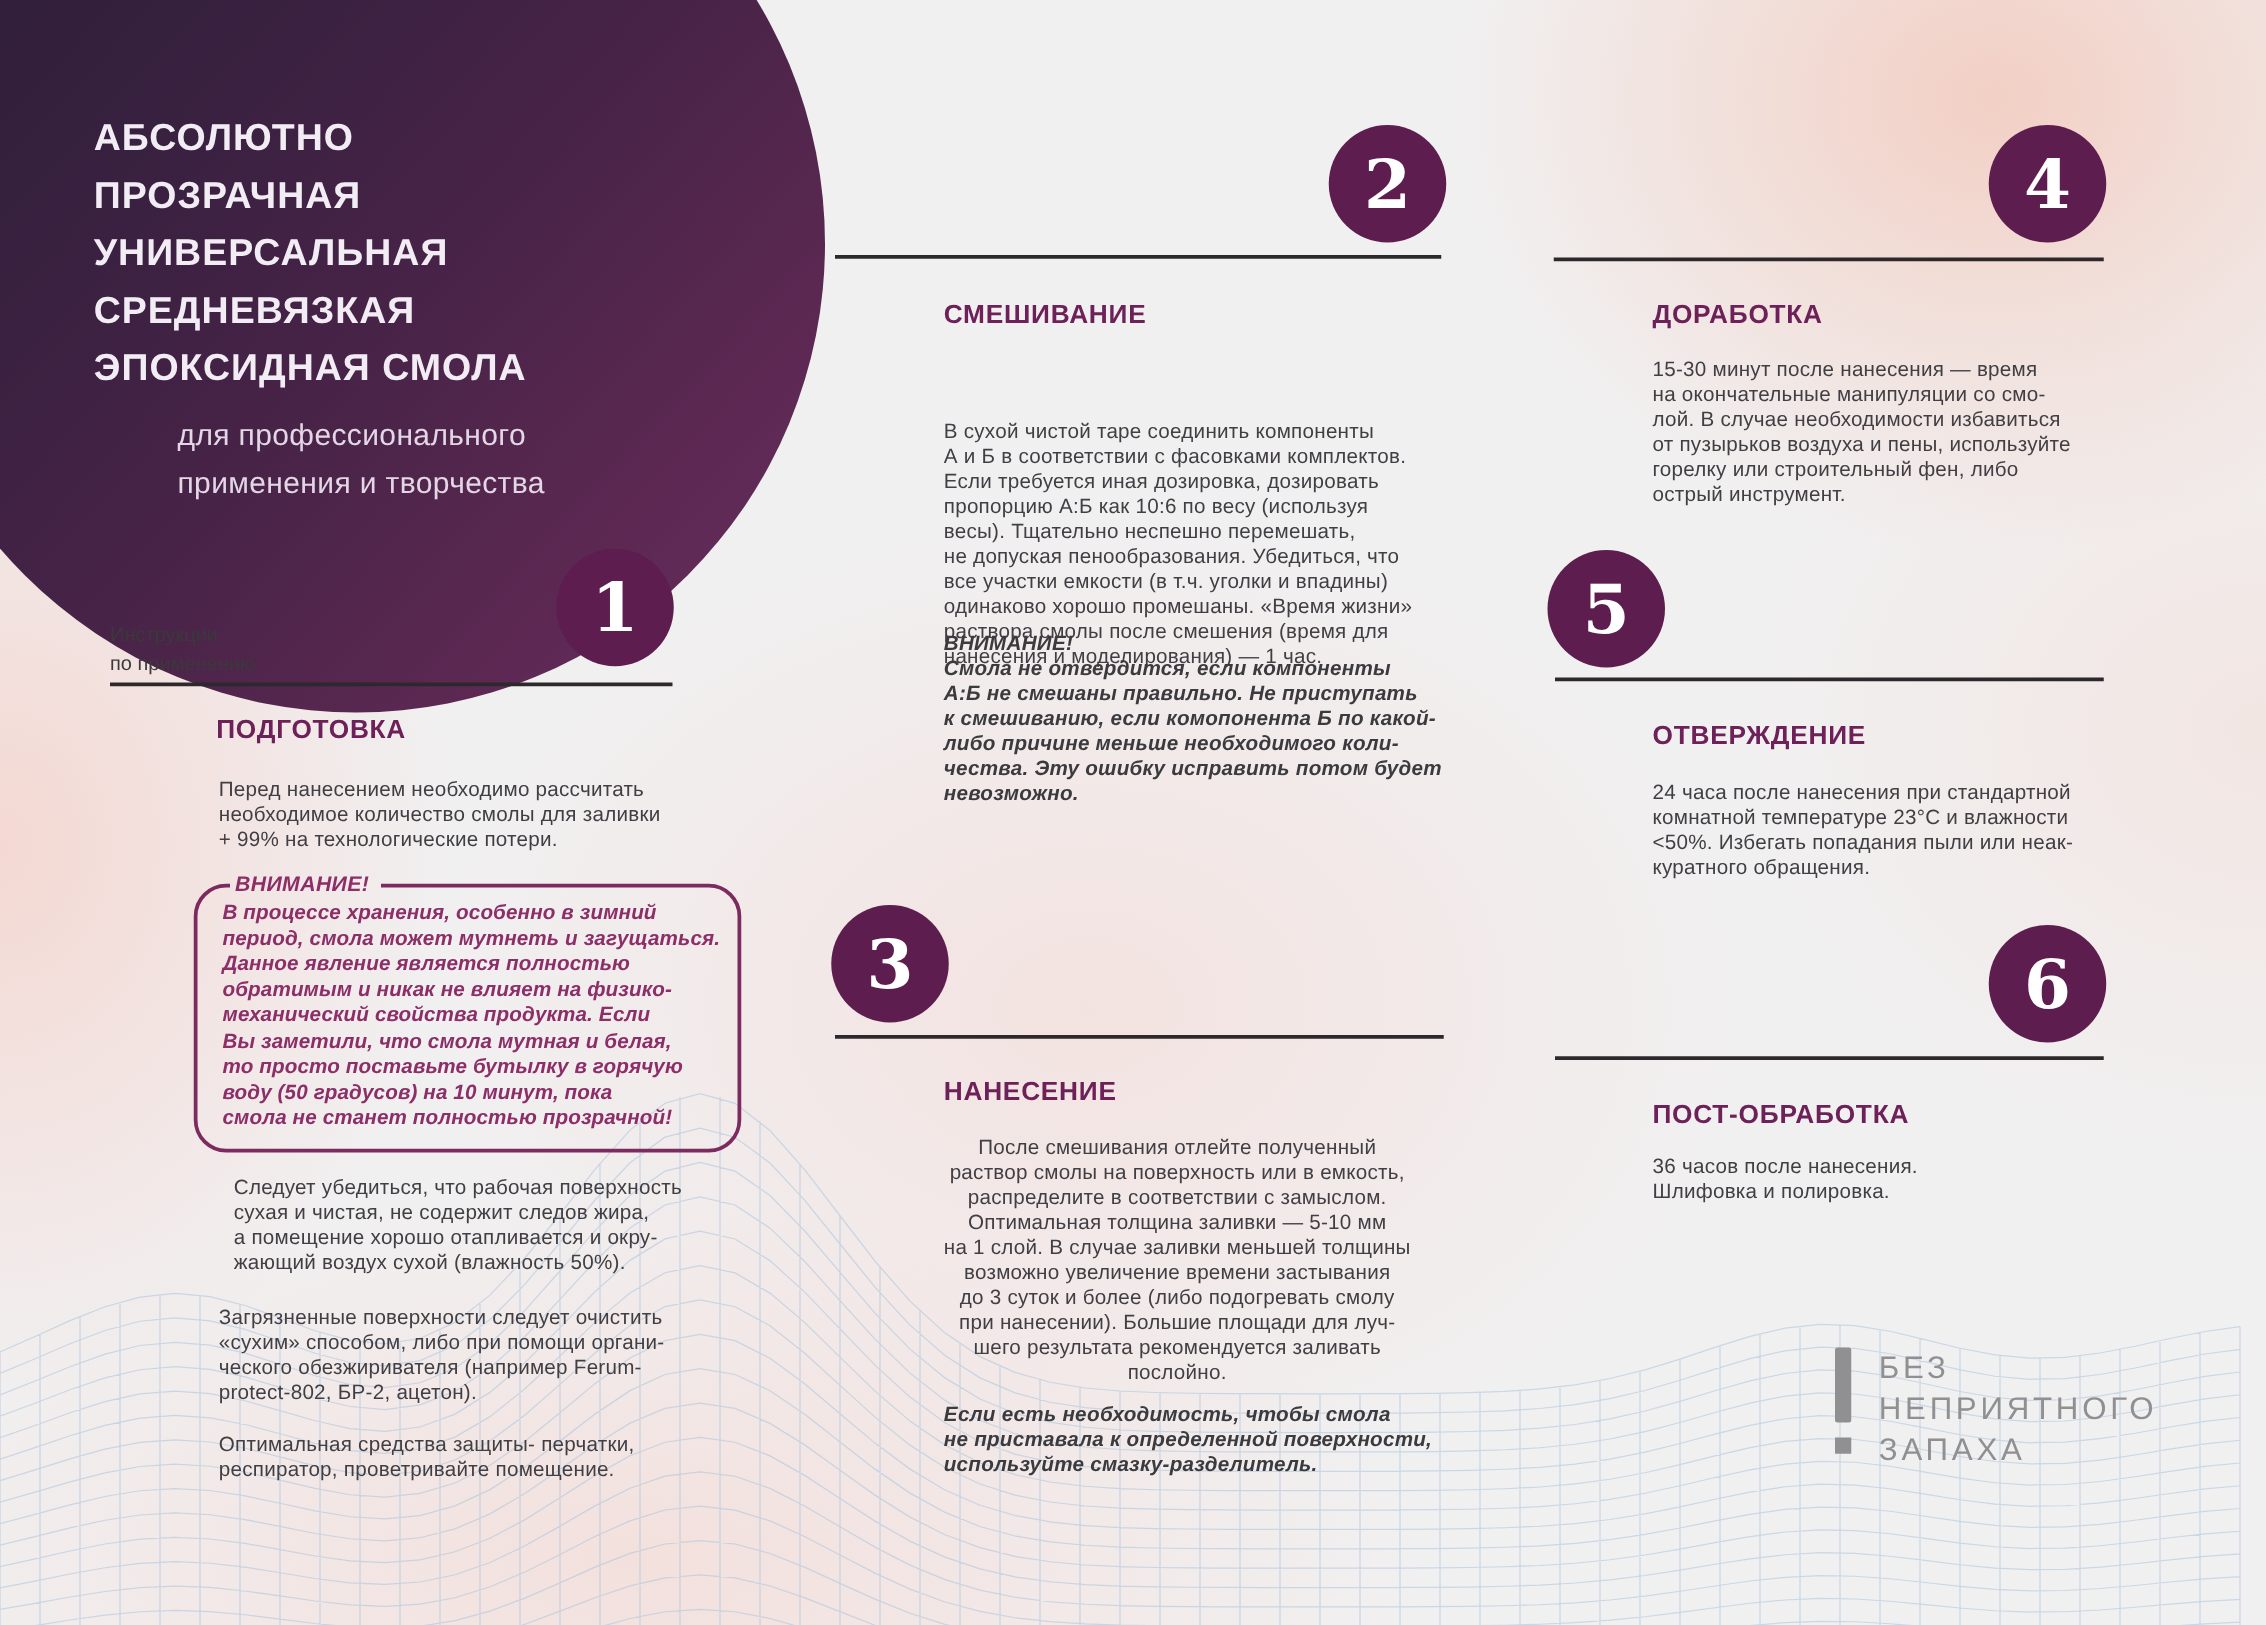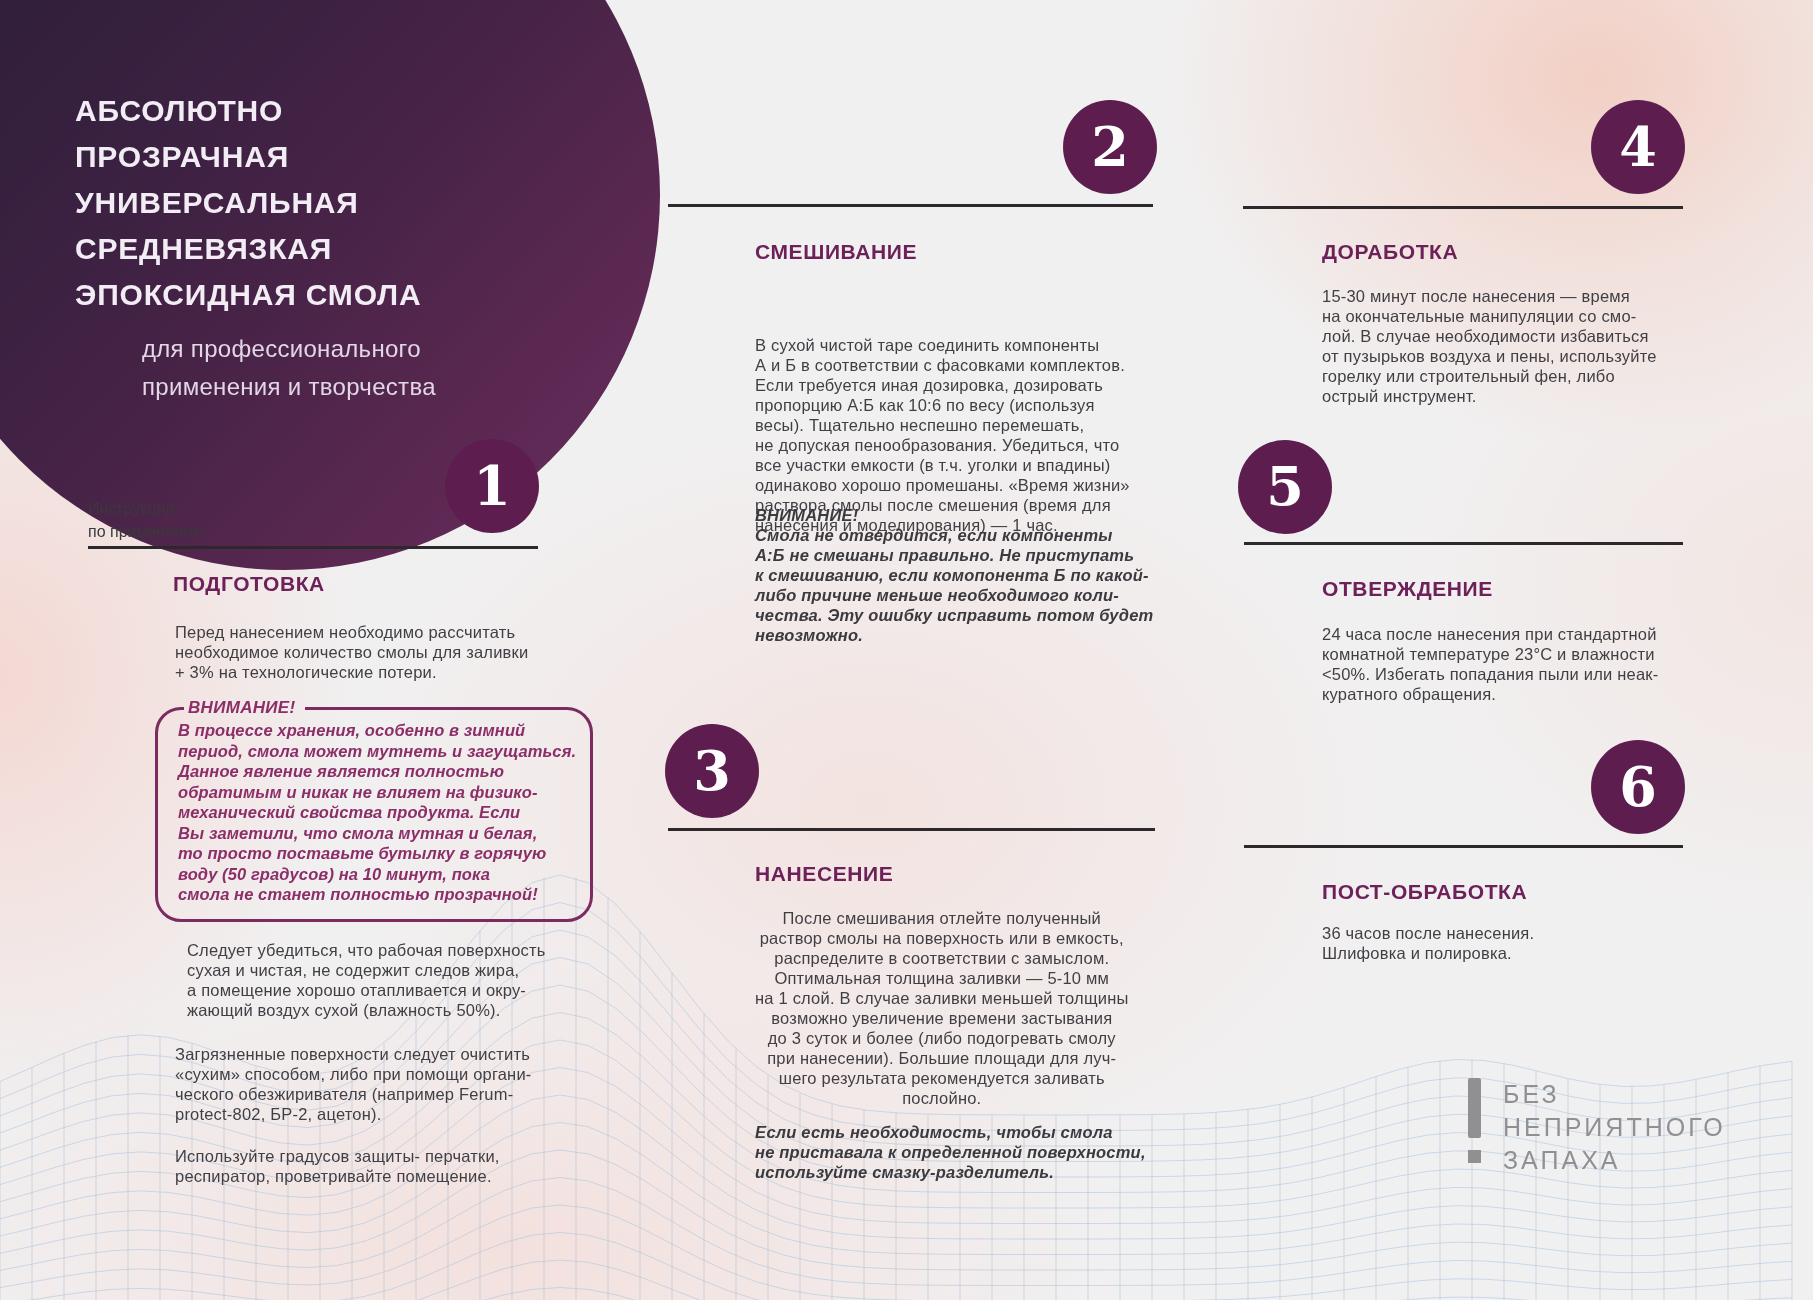--- a/index.html
+++ b/index.html
@@ -100,42 +100,42 @@
   <div class="step-circle" style="left:1238px;top:440px;">
     <span>5</span>
     </div>
   <div class="step-circle" style="left:1591px;top:740px;">
     <span>6</span>
     </div>
 
   <div class="h" style="left:173px; top:572px;">ПОДГОТОВКА</div>
   <div class="p pre" style="left:175px; top:622px;">Перед нанесением необходимо рассчитать
 необходимое количество смолы для заливки
-+ 3% на технологические потери.</div>
++ 99% на технологические потери.</div>
   <fieldset class="warning-box">
     <legend>ВНИМАНИЕ!</legend>
     <div class="wb-body">В процессе хранения, особенно в зимний
 период, смола может мутнеть и загущаться.
 Данное явление является полностью
 обратимым и никак не влияет на физико-
 механический свойства продукта. Если
 Вы заметили, что смола мутная и белая,
 то просто поставьте бутылку в горячую
 воду (50 градусов) на 10 минут, пока
 смола не станет полностью прозрачной!</div>
   </fieldset>
   <div class="p pre" style="left:175px; top:940px;margin-left:12px;">Следует убедиться, что рабочая поверхность
 сухая и чистая, не содержит следов жира,
 а помещение хорошо отапливается и окру-
 жающий воздух сухой (влажность 50%).</div>
   <div class="p pre" style="left:175px; top:1044px;">Загрязненные поверхности следует очистить
 «сухим» способом, либо при помощи органи-
 ческого обезжиривателя (например Ferum-
 protect-802, БР-2, ацетон).</div>
-  <div class="p pre" style="left:175px; top:1146px;">Используйте градусов защиты- перчатки,
+  <div class="p pre" style="left:175px; top:1146px;">Оптимальная средства защиты- перчатки,
 респиратор, проветривайте помещение.</div>
 
   <div class="h" style="left:755px; top:240px;">СМЕШИВАНИЕ</div>
   <div class="p pre" style="left:755px; top:287px;margin-top:48px;">В сухой чистой таре соединить компоненты
 А и Б в соответствии с фасовками комплектов.
 Если требуется иная дозировка, дозировать
 пропорцию А:Б как 10:6 по весу (используя
 весы). Тщательно неспешно перемешать,
 не допуская пенообразования. Убедиться, что
 все участки емкости (в т.ч. уголки и впадины)

